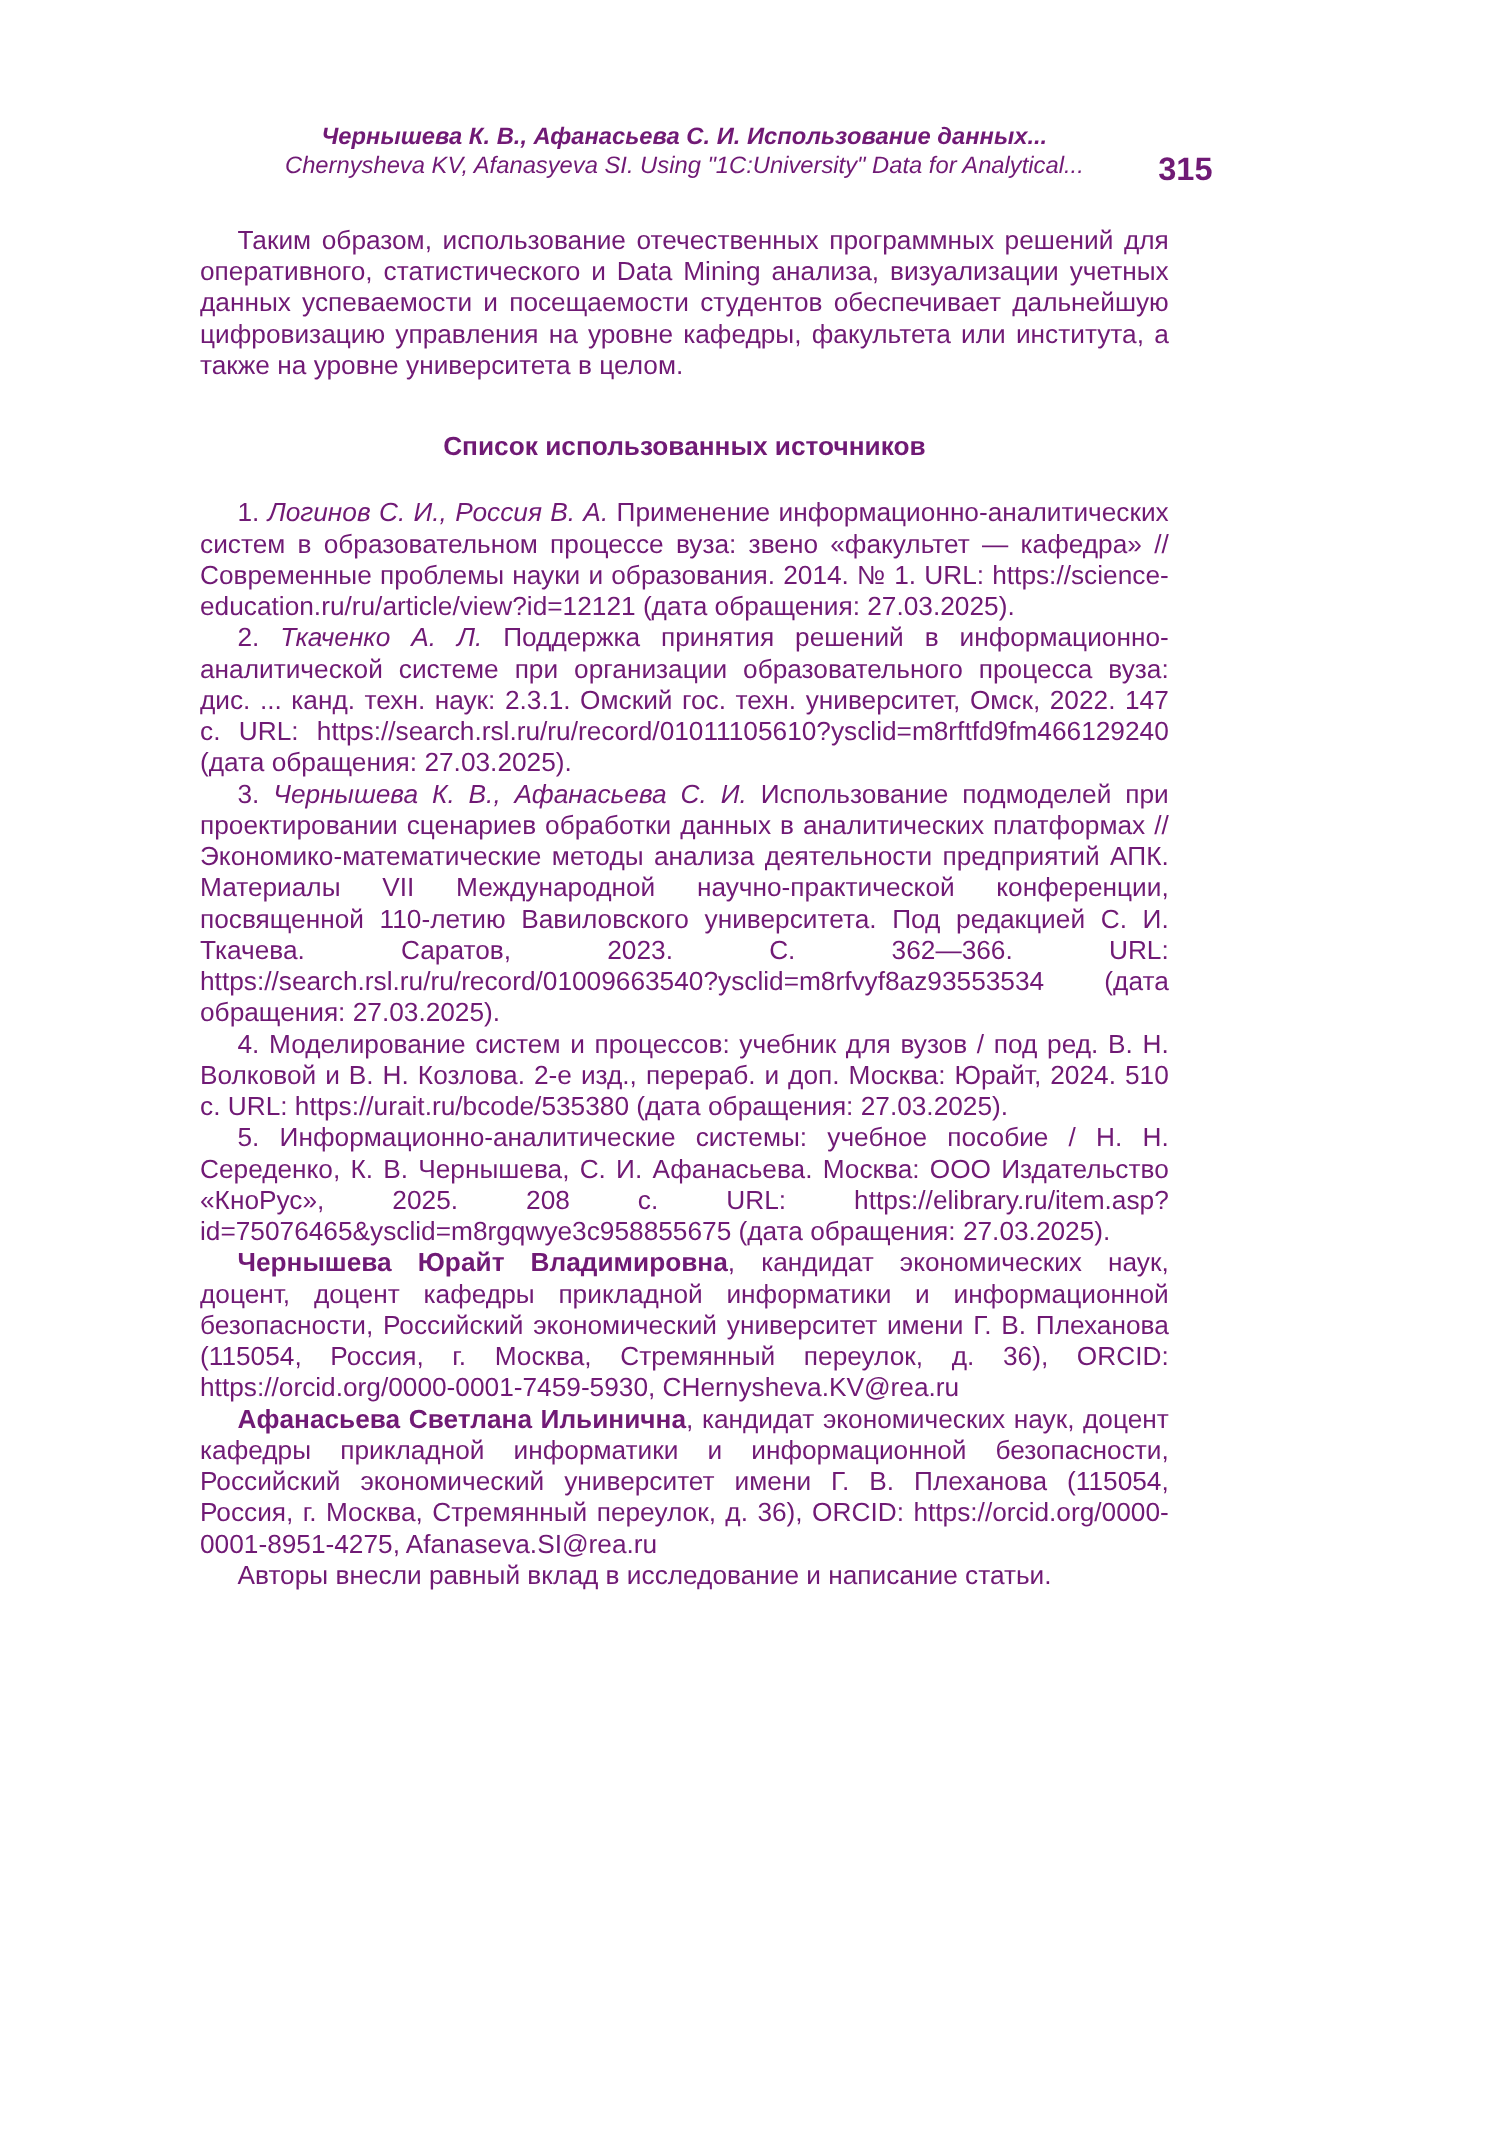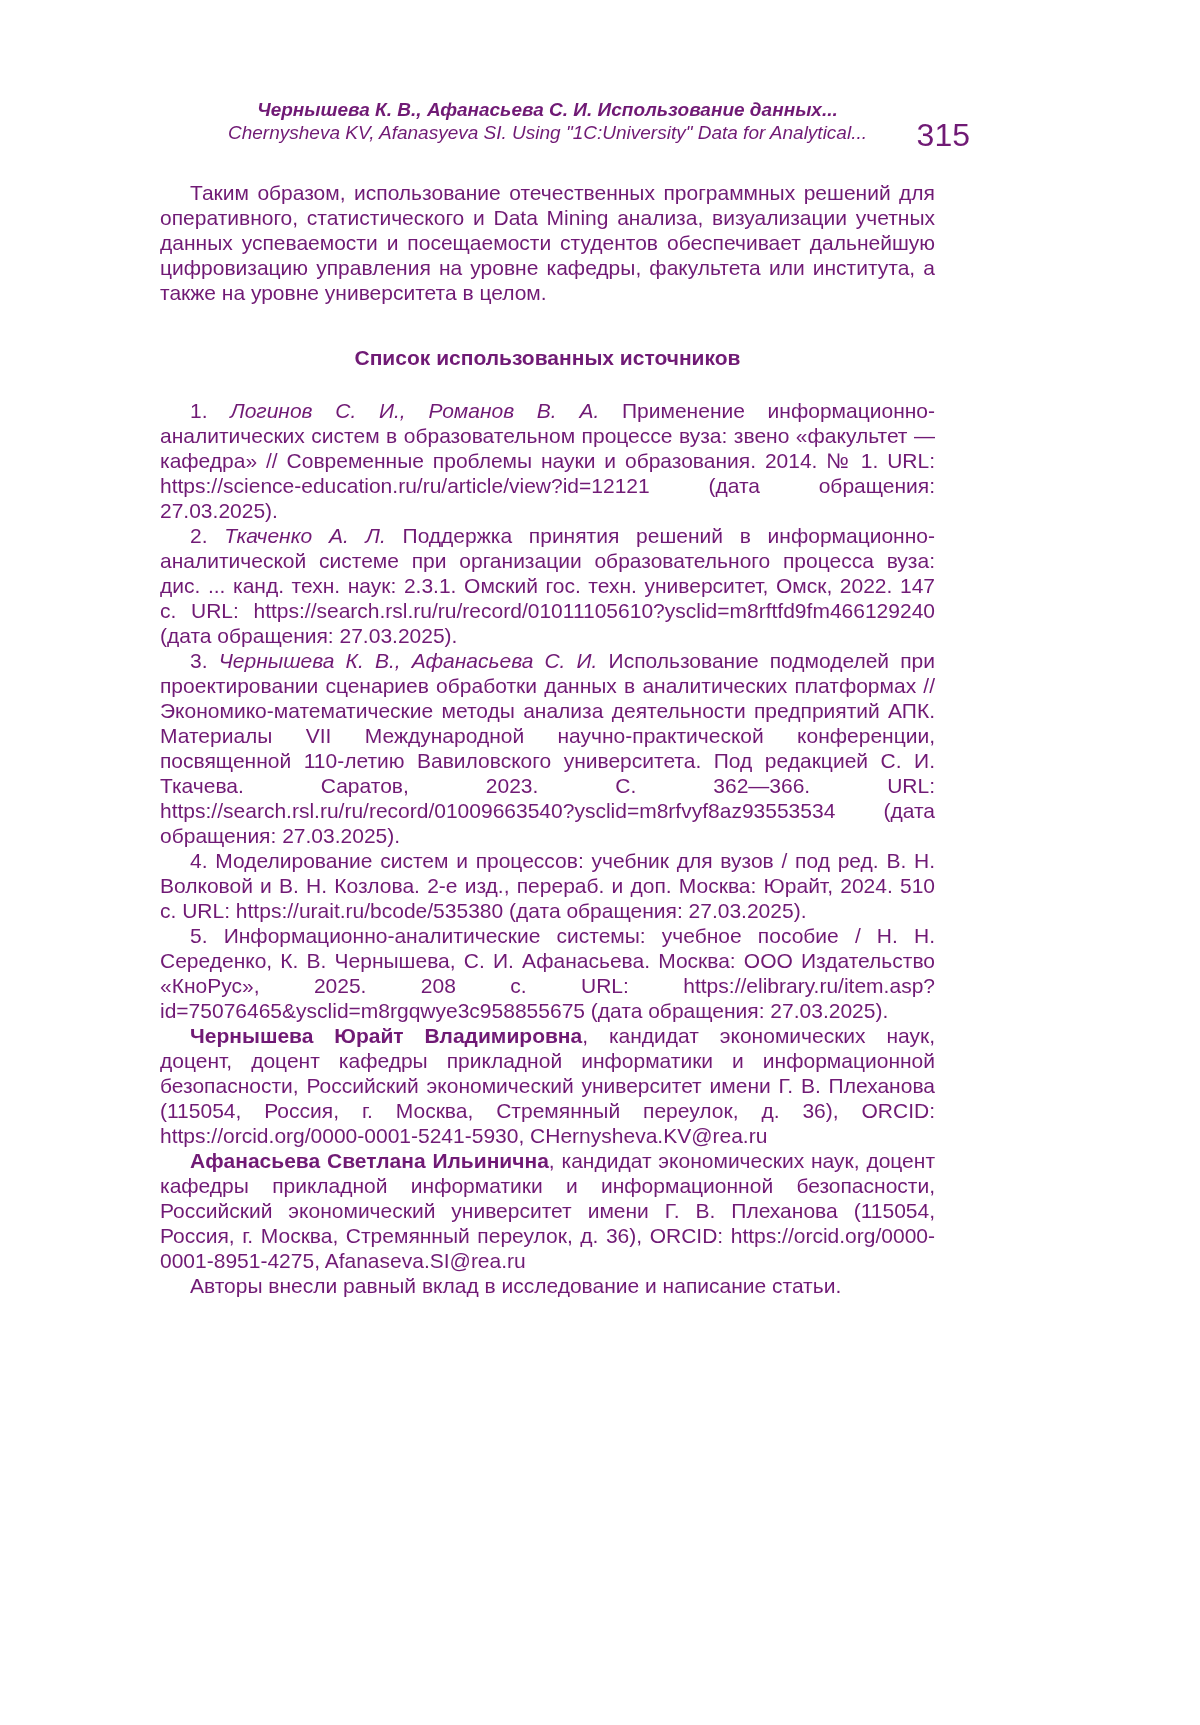--- a/index.html
+++ b/index.html
@@ -33,23 +33,23 @@
     font-weight: 700;
     font-style: italic;
   }
   .rh-en {
     font-style: italic;
   }
   .page-number {
     position: absolute;
     right: -35px;
     bottom: -4px;
-    font-size: 32px;
+    font-size: 26px;
     font-style: normal;
-    font-weight: 400;
+    font-weight: 700;
     line-height: 26px;
   }
 
   
   p {
     margin: 0;
     text-align: justify;
     text-indent: 30px;
     overflow-wrap: break-word;
   }
@@ -95,31 +95,31 @@
   <div class="running-head">
     <div class="rh-ru">Чернышева К. В., Афанасьева С. И. Использование данных...</div>
     <div class="rh-en">Chernysheva KV, Afanasyeva SI. Using "1C:University" Data for Analytical...</div>
     <div class="page-number">315</div>
   </div>
 
   <p>Таким образом, использование отечественных программных решений для оперативного, статистического и Data Mining анализа, визуализации учетных данных успеваемости и посещаемости студентов обеспечивает дальнейшую цифровизацию управления на уровне кафедры, факультета или института, а также на уровне университета в целом.</p>
 
   <div class="section-heading">Список использованных источников</div>
 
-  <p class="ref"><span>1. </span><span class="ref-authors">Логинов С. И., Романов В. А. </span><span>Применение информационно-аналитических систем в образовательном процессе вуза: звено «факультет — кафедра» // Современные проблемы науки и образования. 2014. № 1. URL: https://science-education.ru/ru/article/view?id=12121 (дата обращения: 27.03.2025).</span></p>
+  <p class="ref"><span>1. </span><span class="ref-authors">Логинов С. И., Россия В. А. </span><span>Применение информационно-аналитических систем в образовательном процессе вуза: звено «факультет — кафедра» // Современные проблемы науки и образования. 2014. № 1. URL: https://science-education.ru/ru/article/view?id=12121 (дата обращения: 27.03.2025).</span></p>
 
   <p class="ref"><span>2. </span><span class="ref-authors">Ткаченко А. Л. </span><span>Поддержка принятия решений в информационно-аналитической системе при организации образовательного процесса вуза: дис. ... канд. техн. наук: 2.3.1. Омский гос. техн. университет, Омск, 2022. 147 с. URL: https://search.rsl.ru/ru/record/01011105610?ysclid=m8rftfd9fm466129240 (дата обращения: 27.03.2025).</span></p>
 
   <p class="ref"><span>3. </span><span class="ref-authors">Чернышева К. В., Афанасьева С. И. </span><span>Использование подмоделей при проектировании сценариев обработки данных в аналитических платформах // Экономико-математические методы анализа деятельности предприятий АПК. Материалы VII Международной научно-практической конференции, посвященной 110-летию Вавиловского университета. Под редакцией С. И. Ткачева. Саратов, 2023. С. 362—366. URL: https://search.rsl.ru/ru/record/01009663540?ysclid=m8rfvyf8az93553534 (дата обращения: 27.03.2025).</span></p>
 
   <p class="ref"><span>4. </span><span class="ref-authors"></span><span>Моделирование систем и процессов: учебник для вузов / под ред. В. Н. Волковой и В. Н. Козлова. 2-е изд., перераб. и доп. Москва: Юрайт, 2024. 510 с. URL: https://urait.ru/bcode/535380 (дата обращения: 27.03.2025).</span></p>
 
   <p class="ref"><span>5. </span><span class="ref-authors"></span><span>Информационно-аналитические системы: учебное пособие / Н. Н. Середенко, К. В. Чернышева, С. И. Афанасьева. Москва: ООО Издательство «КноРус», 2025. 208 с. URL: https://elibrary.ru/item.asp?id=75076465&amp;ysclid=m8rgqwye3c958855675 (дата обращения: 27.03.2025).</span></p>
 
 
-  <p class="author"><span class="author-name">Чернышева Юрайт Владимировна</span><span>, кандидат экономических наук, доцент, доцент кафедры прикладной информатики и информационной безопасности, Российский экономический университет имени Г. В. Плеханова (115054, Россия, г. Москва, Стремянный переулок, д. 36), ORCID: https://orcid.org/0000-0001-5241-5930, CHernysheva.KV@rea.ru</span></p>
+  <p class="author"><span class="author-name">Чернышева Юрайт Владимировна</span><span>, кандидат экономических наук, доцент, доцент кафедры прикладной информатики и информационной безопасности, Российский экономический университет имени Г. В. Плеханова (115054, Россия, г. Москва, Стремянный переулок, д. 36), ORCID: https://orcid.org/0000-0001-7459-5930, CHernysheva.KV@rea.ru</span></p>
 
   <p class="author"><span class="author-name">Афанасьева Светлана Ильинична</span><span>, кандидат экономических наук, доцент кафедры прикладной информатики и информационной безопасности, Российский экономический университет имени Г. В. Плеханова (115054, Россия, г. Москва, Стремянный переулок, д. 36), ORCID: https://orcid.org/0000-0001-8951-4275, Afanaseva.SI@rea.ru</span></p>
 
   <p>Авторы внесли равный вклад в исследование и написание статьи.</p>
 
 
 </div>
 
 </body></html>

